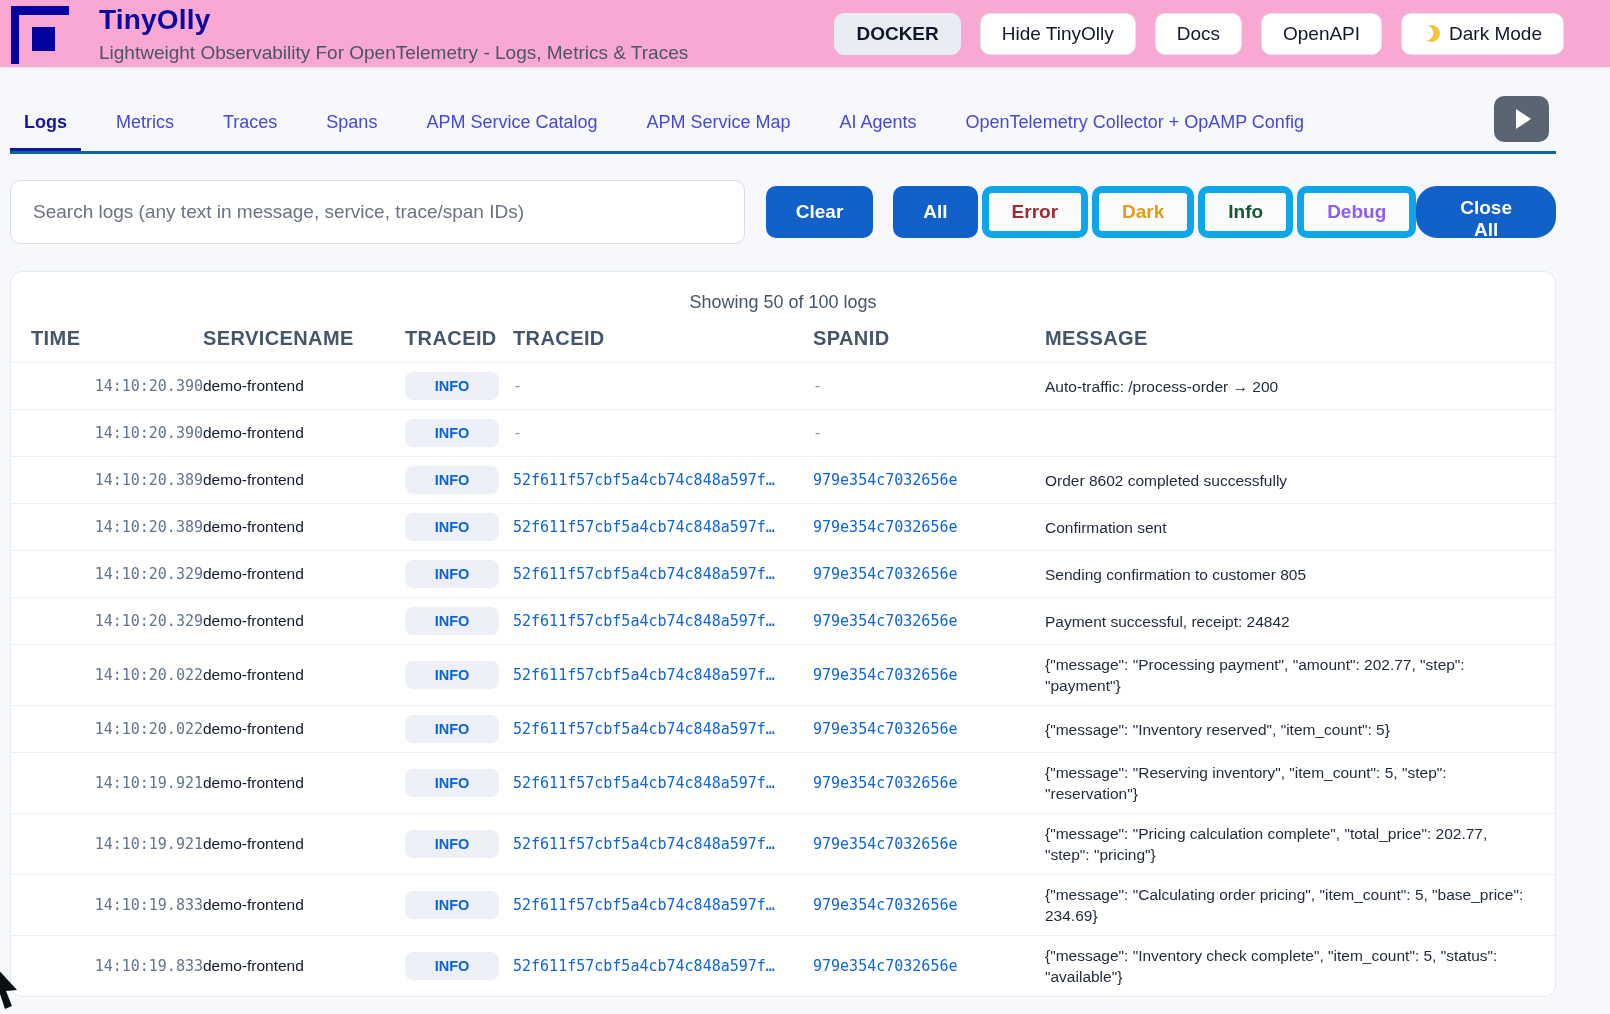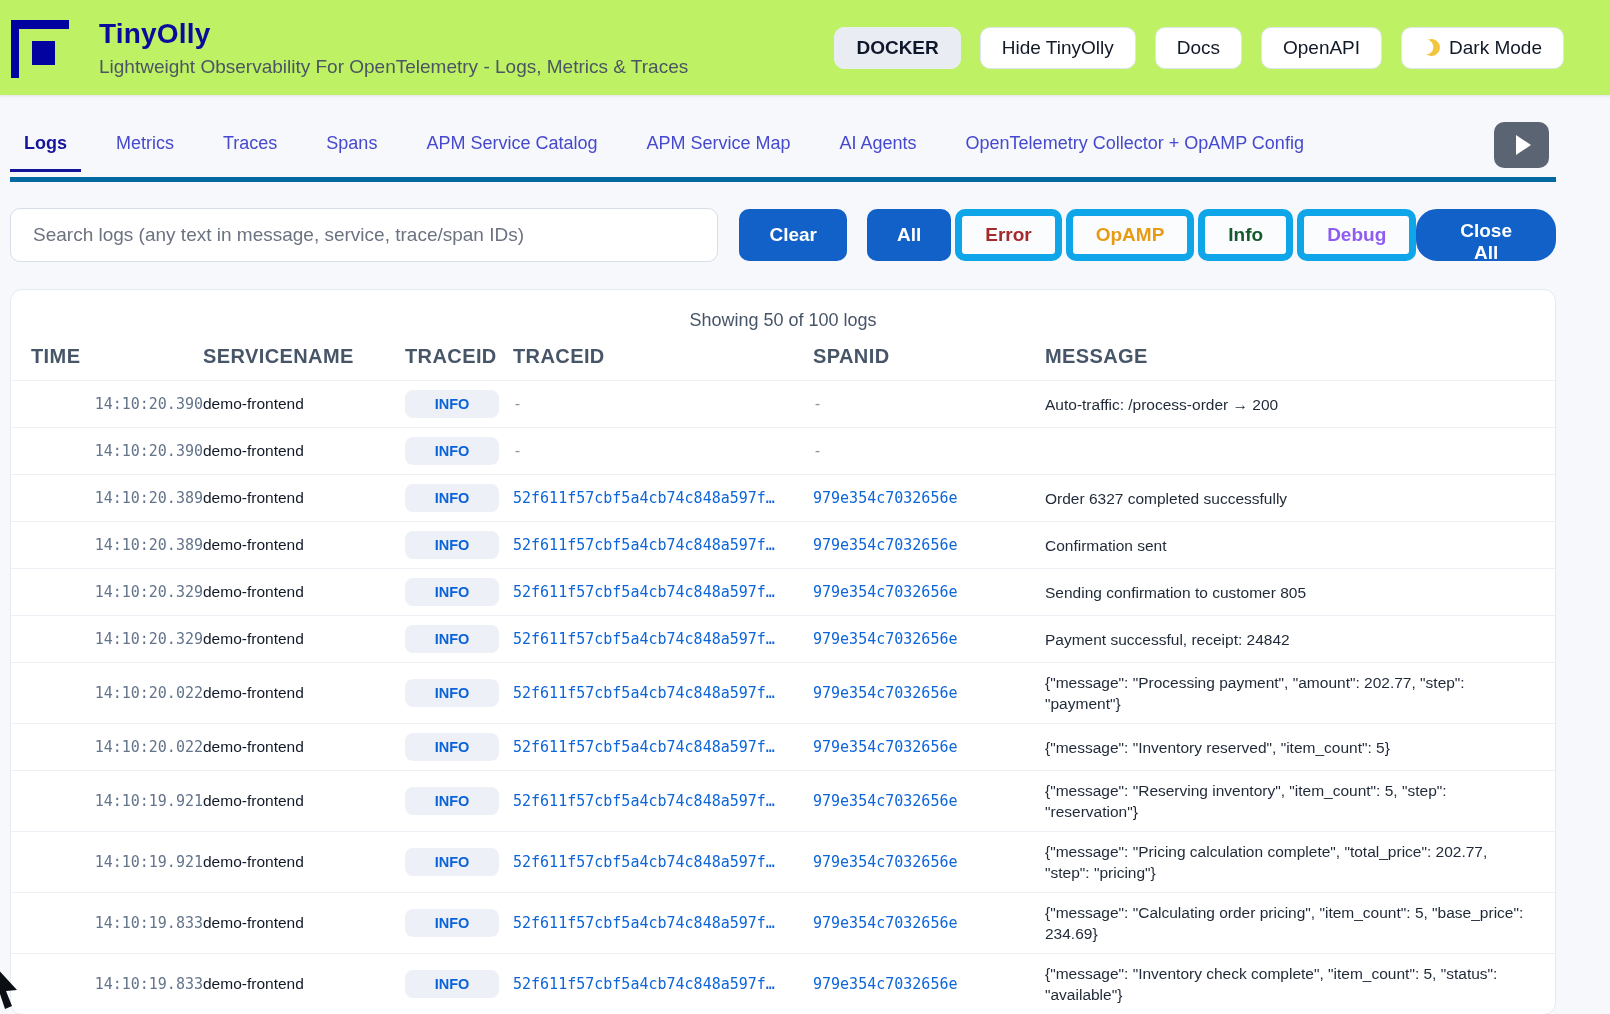--- a/index.html
+++ b/index.html
@@ -1,54 +1,54 @@
 <!DOCTYPE html>
 <html><head>
 <meta charset="utf-8">
 <style>
   * { margin:0; padding:0; box-sizing:border-box; }
   html,body { width:1610px; height:1014px; overflow:hidden; background:#f6f8fc;
               font-family:"Liberation Sans", sans-serif; color:#1f2937; }
 
   
-  .header { position:relative; width:1610px; height:95px; background:#bef264;
+  .header { position:relative; width:1610px; height:67px; background:#f9a8d4;
             box-shadow:0 1px 3px rgba(15,23,42,.10); display:flex; align-items:center; }
   .brand { display:flex; align-items:flex-start; margin-left:11px; }
   .logo { position:relative; width:58px; height:58px; margin-top:2px; }
   .logo .vbar { position:absolute; left:0; top:0; width:8px; height:58px; background:#0202a0; }
   .logo .hbar { position:absolute; left:0; top:0; width:58px; height:9px; background:#0202a0; }
   .logo .sq   { position:absolute; left:21px; top:21px; width:23px; height:24px; background:#0202a0; }
   .brand-text { margin-left:30px; }
   .brand-title { font-size:28px; font-weight:700; color:#0b0b9d; letter-spacing:.2px; }
   .brand-sub { margin-top:6px; font-size:19px; color:#4b5563; }
   .header-actions { position:absolute; right:46px; top:50%; transform:translateY(-50%);
                     display:flex; align-items:center; }
   .hbtn { height:42px; padding:0 21px; margin-left:19px; border-radius:10px; background:#ffffff;
           border:1px solid #dfe5ec; font-size:19px; font-weight:500; color:#111827;
           display:flex; align-items:center; cursor:pointer; font-family:inherit; }
   .hbtn.solid { background:#e9edf3; border-color:#e9edf3; font-weight:700; color:#0f172a; }
   .moon { display:inline-block; width:17px; height:17px; border-radius:50%;
           box-shadow:inset -4px -4px 0 1px #f3c53e; transform:rotate(-40deg); margin-right:9px; }
 
   
   .main { width:1546px; margin-left:10px; }
-  .tabs-row { margin-top:24px; display:flex; align-items:flex-start; border-bottom:5px solid #0369a1;
+  .tabs-row { margin-top:24px; display:flex; align-items:flex-end; border-bottom:3px solid #0369a1;
               position:relative; height:63px; }
   .tab { border:none; background:none; font-family:inherit; font-size:18px; font-weight:500;
          color:#4649cd; padding:14px 14px 18px 14px; margin-right:21px; cursor:pointer; }
   .tab.active { color:#14149a; font-weight:700; border-bottom:3px solid #14149a; padding-bottom:15px; }
   .play-btn { position:absolute; right:7px; bottom:9px; width:55px; height:46px; border:none;
               border-radius:10px; background:#5b6472; display:flex; align-items:center;
               justify-content:center; cursor:pointer; }
   .play-tri { width:0; height:0; border-left:15px solid #ffffff;
               border-top:10px solid transparent; border-bottom:10px solid transparent; margin-left:4px; }
 
   
   .controls { margin-top:26px; display:flex; align-items:center; }
-  .search-input { width:755px; height:54px; border:1px solid #d8dee8; border-radius:10px;
+  .search-input { width:755px; height:64px; border:1px solid #d8dee8; border-radius:10px;
                   background:#ffffff; font-size:19px; padding:0 22px; color:#1f2937;
                   font-family:inherit; outline:none; }
   .search-input::placeholder { color:#6b7280; }
   .filters { display:flex; align-items:center; margin-left:21px; flex:1; }
   .fbtn { height:52px; padding:0 23px; border-radius:10px; font-size:19px; font-weight:700;
           font-family:inherit; cursor:pointer; border:7px solid #0ea5e9; background:#fbfcfe; }
   .fbtn.solid { background:#1161c9; border-color:#1161c9; color:#ffffff; }
   .fbtn + .fbtn { margin-left:4px; }
   .fbtn:nth-of-type(2) { margin-left:20px; }
   .fbtn:last-of-type { margin-left:auto; padding:4px 37px;border-radius:21px; }
@@ -151,21 +151,21 @@
   <div class="controls">
     <input class="search-input" type="text" placeholder="Search logs (any text in message, service, trace/span IDs)" style="">
     <div class="filters">
 
         <button class="fbtn solid">Clear</button>
 
         <button class="fbtn solid">All</button>
 
         <button class="fbtn ghost error">Error</button>
 
-        <button class="fbtn ghost warn">OpAMP</button>
+        <button class="fbtn ghost warn">Dark</button>
 
         <button class="fbtn ghost info">Info</button>
 
         <button class="fbtn ghost debug">Debug</button>
 
         <button class="fbtn solid">Close All</button>
       </div>
   </div>
 
   <div class="panel">
@@ -209,21 +209,21 @@
           <div class="lrow body-row linked">
             <div class="c-time">14:10:20.389</div>
             <div class="c-service">demo-frontend</div>
             <div><span class="sev-badge">INFO</span></div>
             <div>
               <span class="mono-link">52f611f57cbf5a4cb74c848a597f…</span>
             </div>
             <div>
               <span class="mono-link">979e354c7032656e</span>
             </div>
-            <div class="c-msg">Order 6327 completed successfully</div>
+            <div class="c-msg">Order 8602 completed successfully</div>
           </div>
 
           <div class="lrow body-row linked">
             <div class="c-time">14:10:20.389</div>
             <div class="c-service">demo-frontend</div>
             <div><span class="sev-badge">INFO</span></div>
             <div>
               <span class="mono-link">52f611f57cbf5a4cb74c848a597f…</span>
             </div>
             <div>

